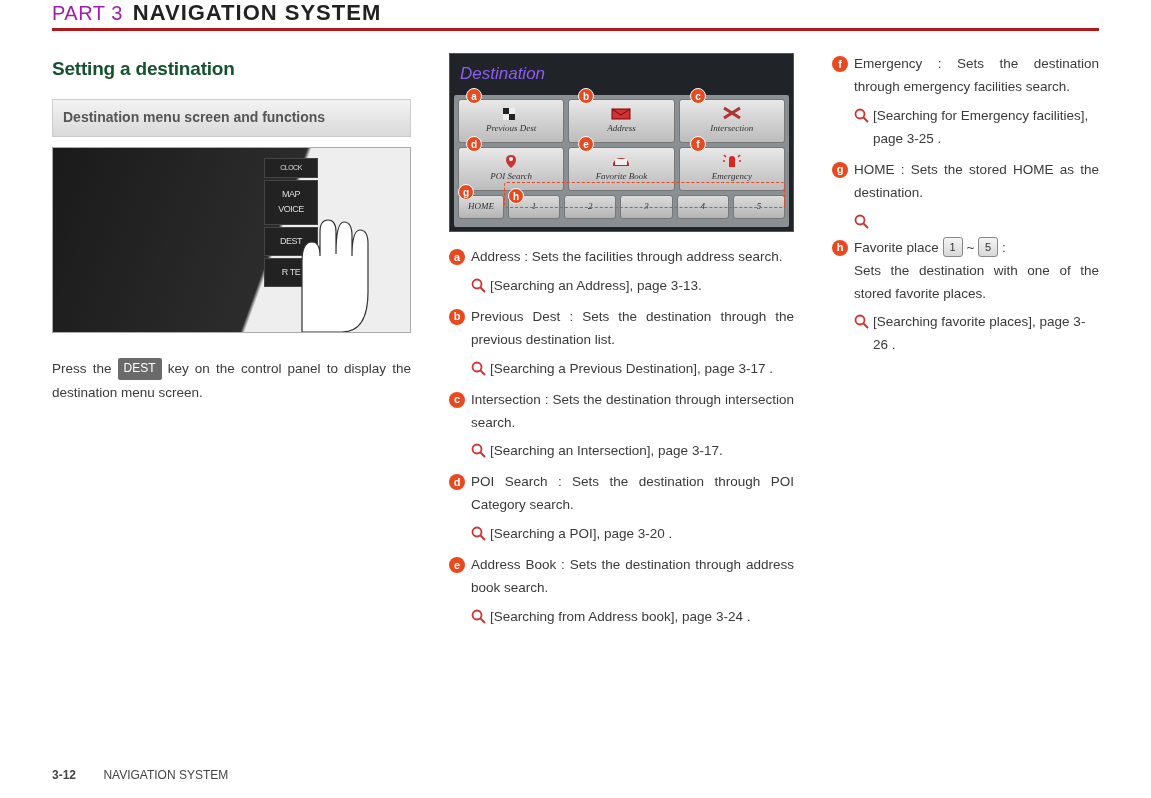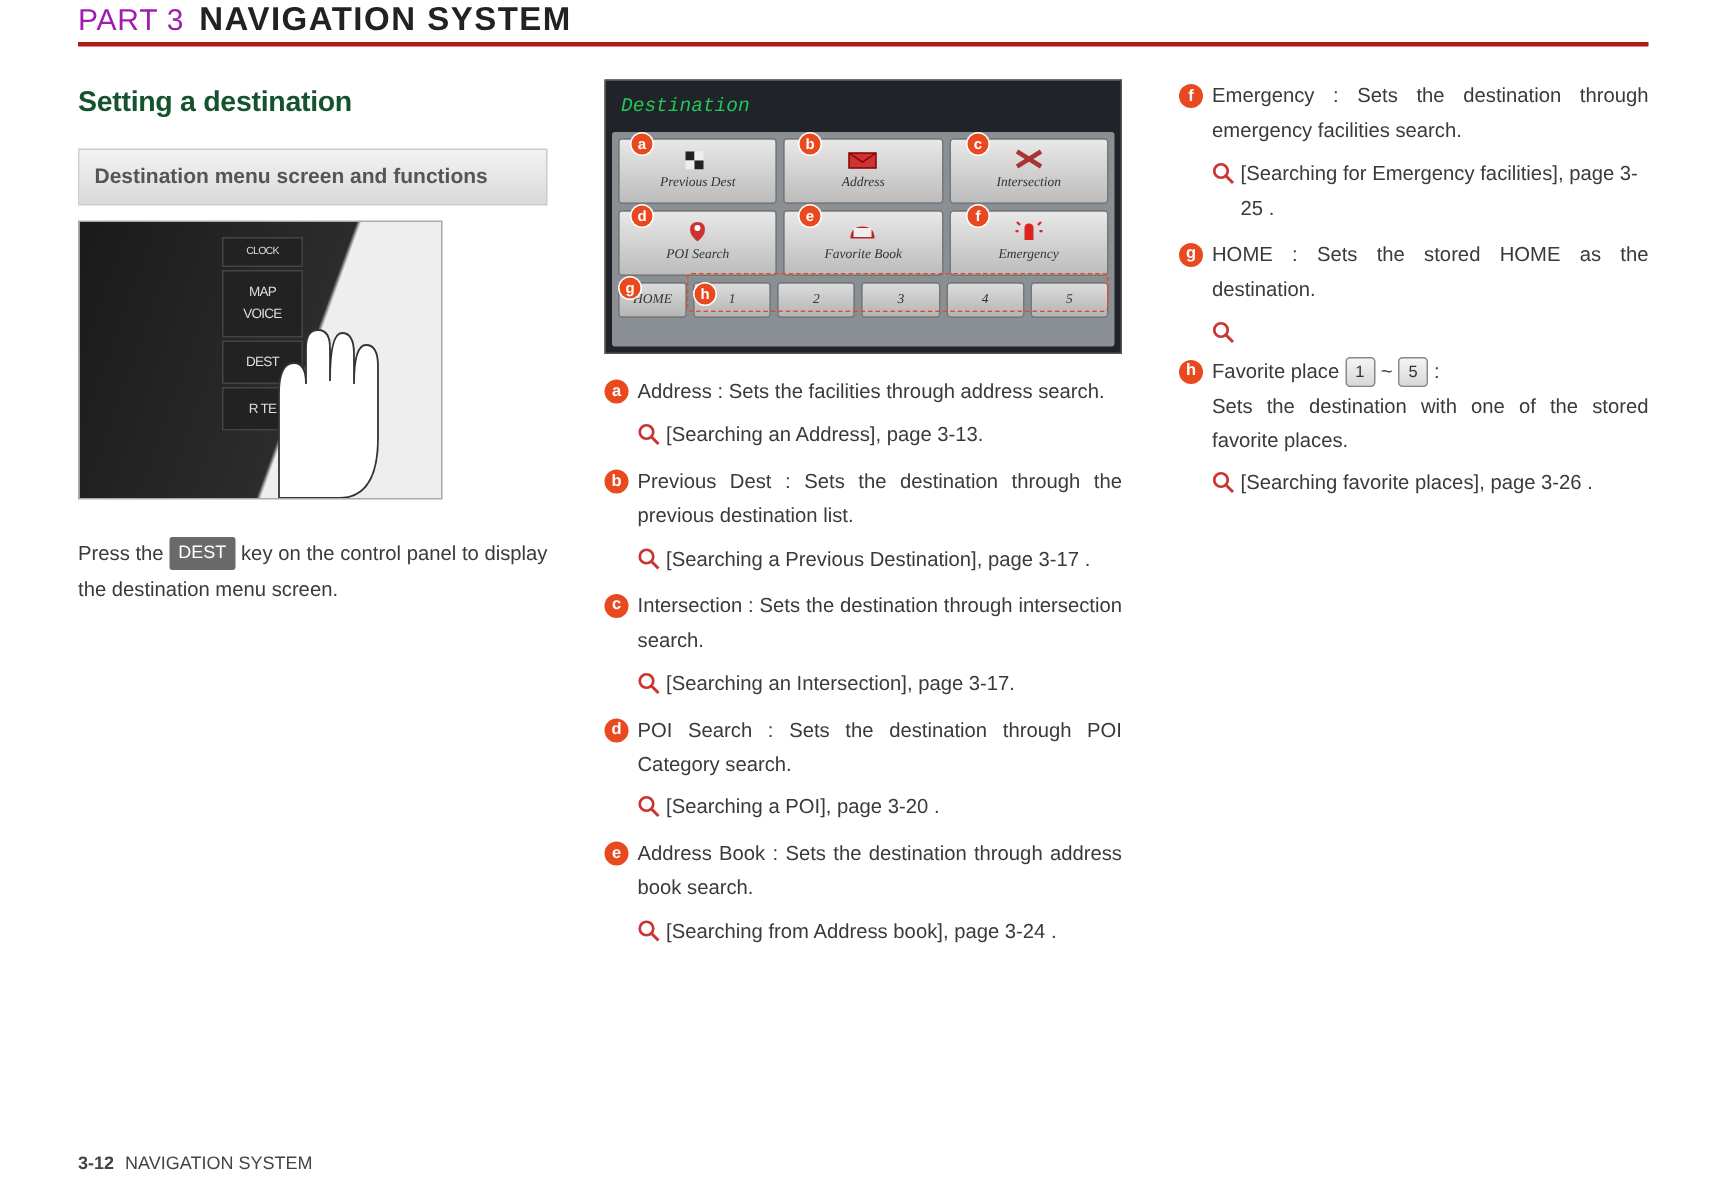--- a/index.html
+++ b/index.html
@@ -5,53 +5,53 @@
 *{box-sizing:border-box;margin:0;padding:0}
 body{font-family:"Segoe UI",Arial,sans-serif;width:1151px;height:798px;background:#fff;position:relative;color:#3a3a3a}
 .page{padding:0 52px}
 .header{display:flex;align-items:baseline;border-bottom:3px solid #b21a1a;padding-bottom:2px;margin-bottom:22px}
 .part-label{font-size:20px;font-weight:400;color:#a21caf;letter-spacing:0.5px;margin-right:10px}
 .header-title{font-size:22px;font-weight:700;color:#222;letter-spacing:1px}
 .columns{display:flex;gap:38px}
 .col{flex:1;font-size:13.5px;line-height:1.7;color:#3a3a3a}
 .col1 h2{color:#14532d;font-size:19px;font-weight:700;margin-bottom:14px;letter-spacing:-0.2px}
 .subhead{background:linear-gradient(#f3f3f3,#d9d9d9);border:1px solid #ccc;padding:6px 10px;font-weight:700;font-size:14px;color:#555;margin-bottom:10px}
-.panel-photo{width:243px;height:186px;background:linear-gradient(110deg,#1a1a1a 0%,#2c2c2c 60%,#eee 61%);border:1px solid #aaa;position:relative;margin-bottom:24px;overflow:hidden}
+.panel-photo{width:359px;height:186px;background:linear-gradient(110deg,#1a1a1a 0%,#2c2c2c 60%,#eee 61%);border:1px solid #aaa;position:relative;margin-bottom:24px;overflow:hidden}
 .panel-btns{position:absolute;right:92px;top:10px;display:flex;flex-direction:column;gap:2px}
 .panel-btn{background:#222;border:1px solid #444;color:#ddd;font-size:9px;padding:6px 4px;width:54px;text-align:center;font-family:Arial;letter-spacing:-0.5px}
 .panel-btn.sm{font-size:7px;padding:3px 2px}
 .hand{position:absolute;right:18px;bottom:0;width:140px;height:140px}
 .hand svg{width:100%;height:100%}
 .body-text{font-size:13.5px;line-height:1.8;text-align:justify}
 .key{display:inline-block;background:#6a6a6a;color:#fff;font-size:12px;padding:0 6px;border-radius:2px;vertical-align:1px}
 .dest-screenshot{width:345px;background:#202428;border:1px solid #555;padding:4px;margin-bottom:14px;position:relative}
-.dest-title{color:#22c55e;font-style:italic;font-family:Liberation Mono, monospace;font-size:13px;padding:2px 6px 6px}
+.dest-title{color:#8b5cf6;font-style:italic;font-family:Liberation Sans, sans-serif;font-size:17px;padding:2px 6px 6px}
 .dest-grid{background:#8a8f94;padding:4px;border-radius:2px}
 .dest-row{display:flex;gap:4px;margin-bottom:4px}
-.dest-row:last-child{margin-bottom:15px}
+.dest-row:last-child{margin-bottom:4px}
 .dest-cell{flex:1;background:linear-gradient(#e8e8e8,#bcbcbc);border:1px solid #777;border-radius:3px;height:44px;display:flex;flex-direction:column;align-items:center;justify-content:center;position:relative}
 .dest-cell.sm{height:24px;flex-direction:row;gap:3px;background:linear-gradient(#dcdcdc,#b4b4b4)}
 .dest-cell.home{flex:0 0 46px;font-size:9px}
 .dest-icon{width:20px;height:14px;margin-bottom:1px}
 .dest-lbl{font-size:9px;color:#333;font-family:Georgia,serif;font-style:italic}
 .marker-overlay{position:absolute;width:16px;height:16px;border-radius:50%;background:#e9491f;color:#fff;font-size:10px;font-weight:700;display:flex;align-items:center;justify-content:center;border:1px solid #fff;z-index:5}
 .m-a{top:34px;left:16px}.m-b{top:34px;left:128px}.m-c{top:34px;left:240px}
 .m-d{top:82px;left:16px}.m-e{top:82px;left:128px}.m-f{top:82px;left:240px}
 .m-g{top:130px;left:8px}.m-h{top:134px;left:58px}
 .dash-box{position:absolute;border:1.5px dashed #e9491f;border-radius:3px;top:128px;left:54px;right:8px;height:26px;pointer-events:none}
 .item{display:flex;margin-bottom:6px;text-align:justify}
 .bullet{flex:0 0 16px;height:16px;border-radius:50%;background:#e9491f;color:#fff;font-size:11px;font-weight:700;display:flex;align-items:center;justify-content:center;margin-right:6px;margin-top:3px}
 .item-body{flex:1}
 .ref-line{display:flex;align-items:flex-start;margin:2px 0 8px 0;padding-left:22px}
 .ref-icon{flex:0 0 15px;height:15px;margin-right:4px;margin-top:3px}
 .ref-icon svg{display:block}
 .ref-text{flex:1}
 .numkey{display:inline-block;border:1px solid #888;border-radius:3px;background:linear-gradient(#f4f4f4,#d8d8d8);font-size:11px;padding:0 6px;vertical-align:1px;color:#333}
 .footer{position:absolute;bottom:16px;left:52px;font-size:12px;color:#444}
-.footer b{font-weight:700;margin-right:4px}
+.footer b{font-weight:700;margin-right:24px}
 </style>
 </head>
 <body>
 
 <div class="page">
   <div class="header">
     <span class="part-label">PART 3</span>
     <span class="header-title">NAVIGATION SYSTEM</span>
   </div>
 

